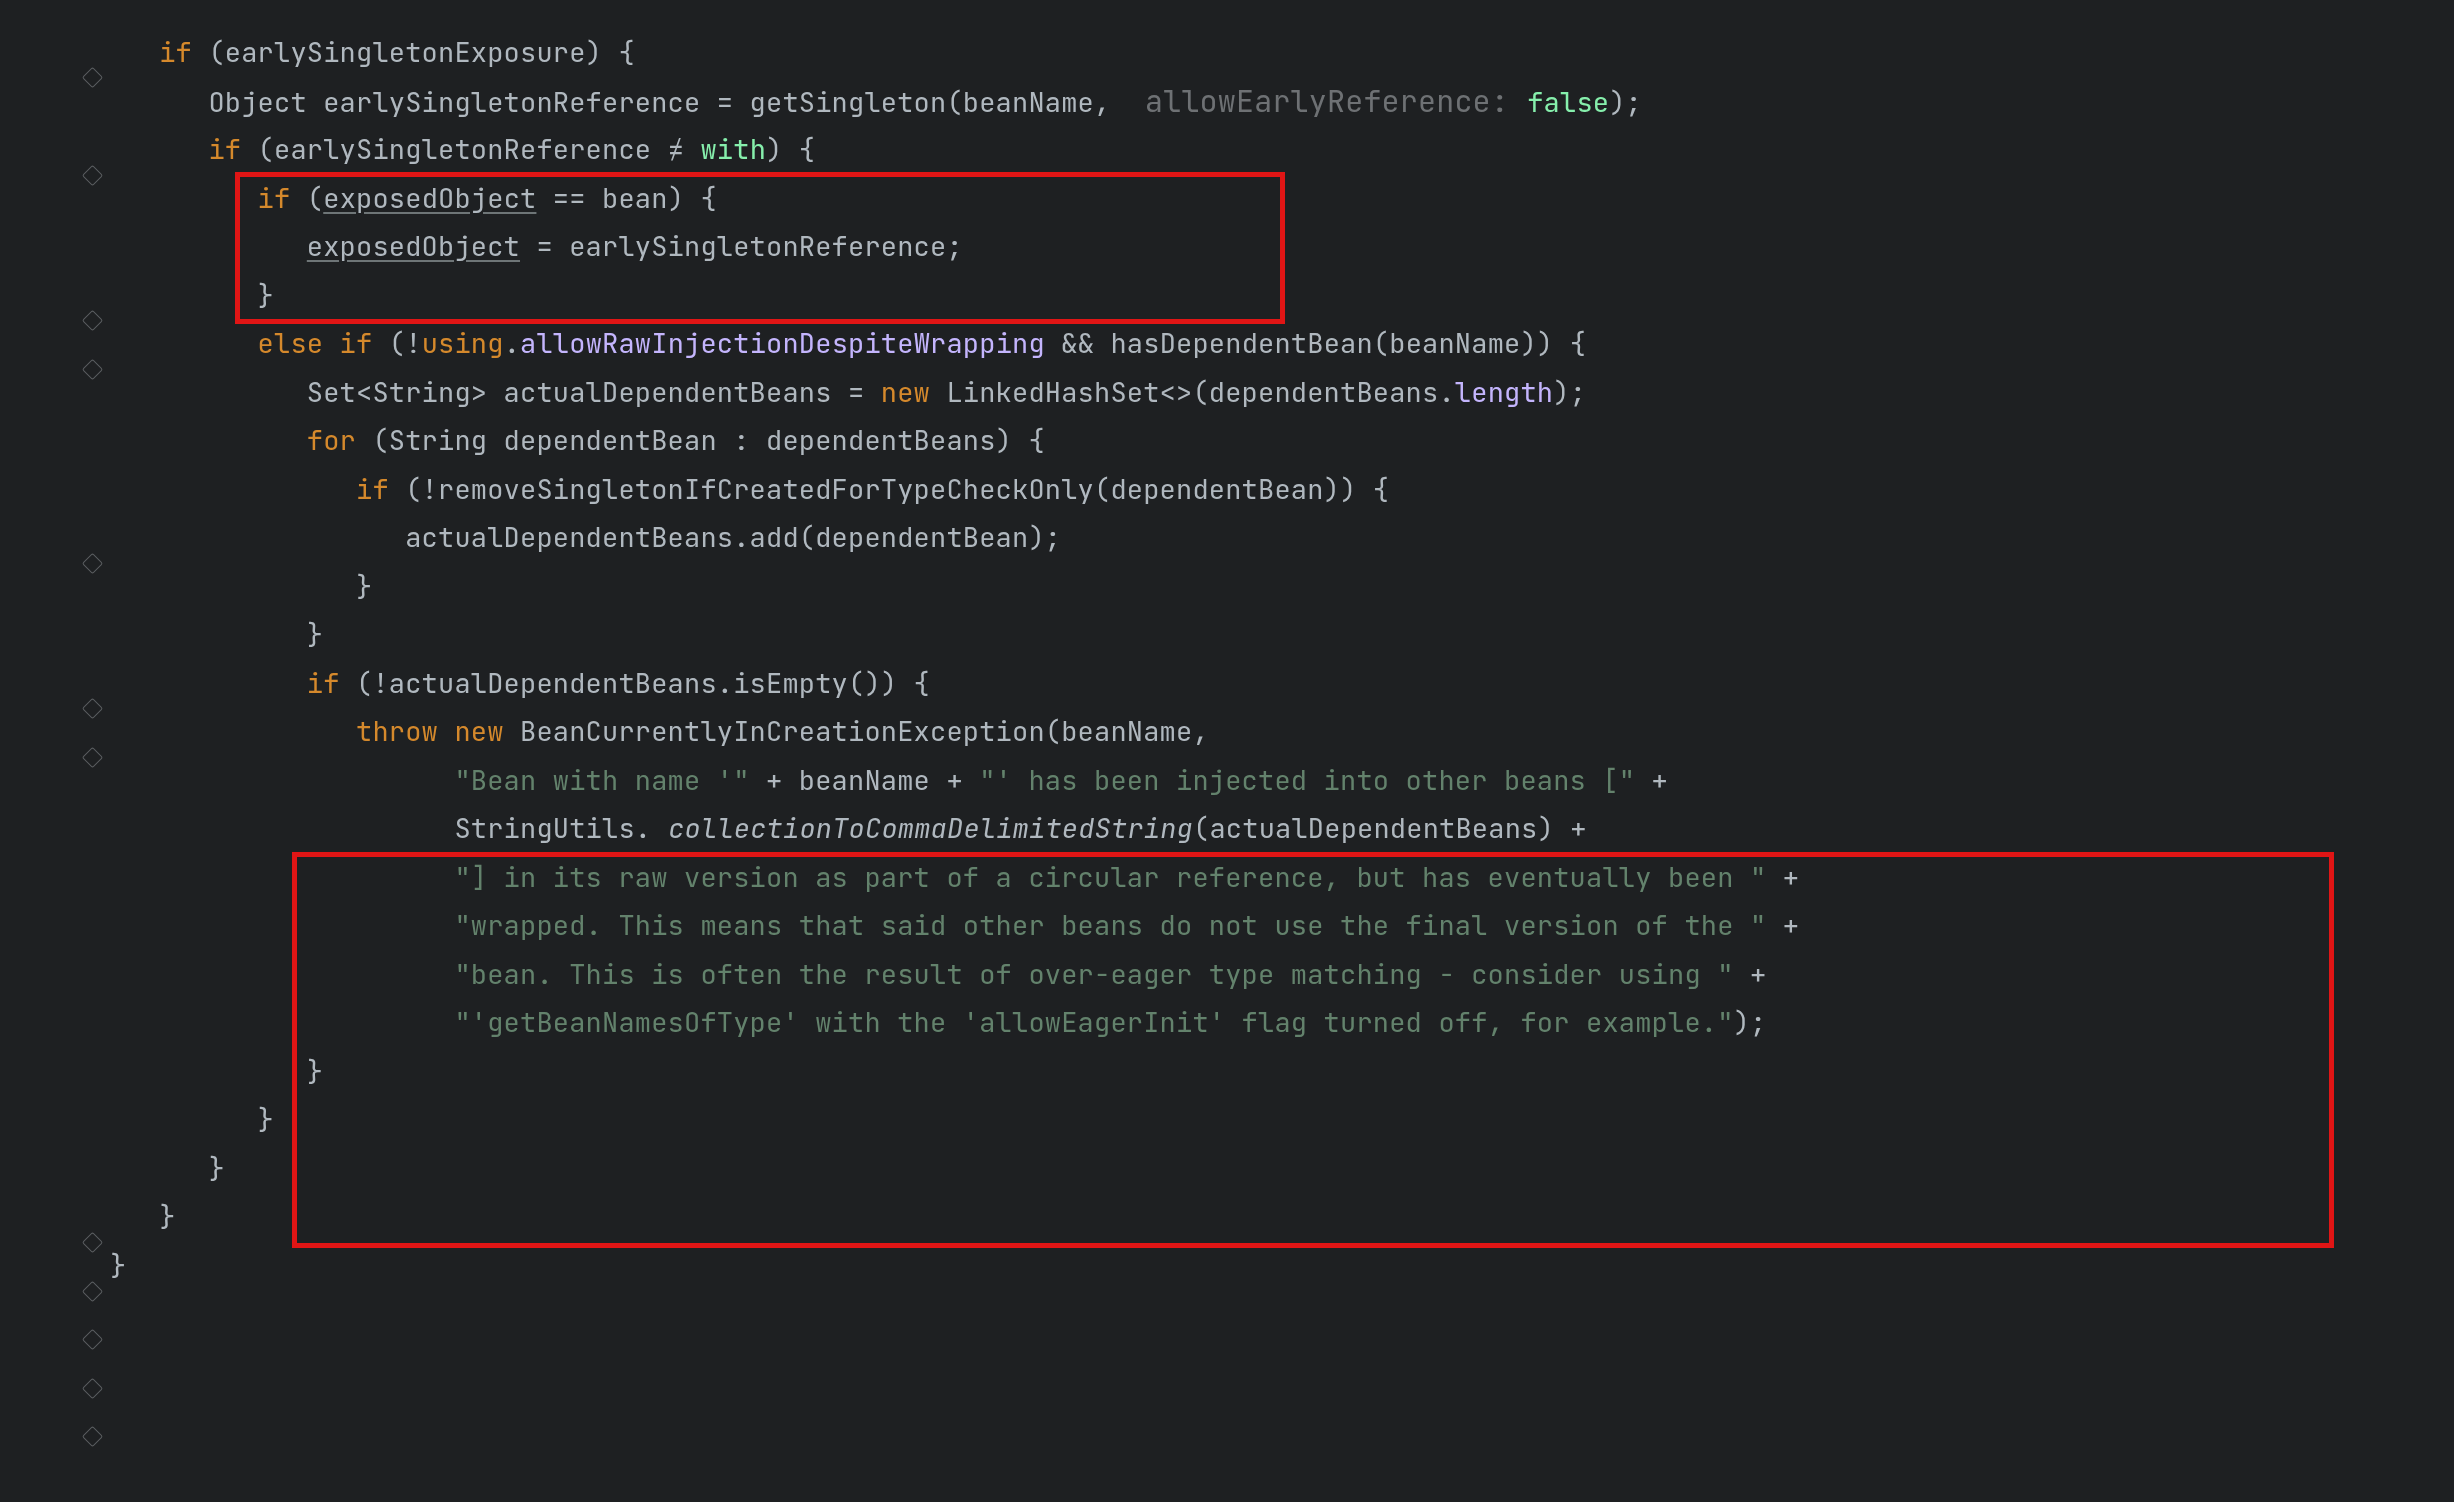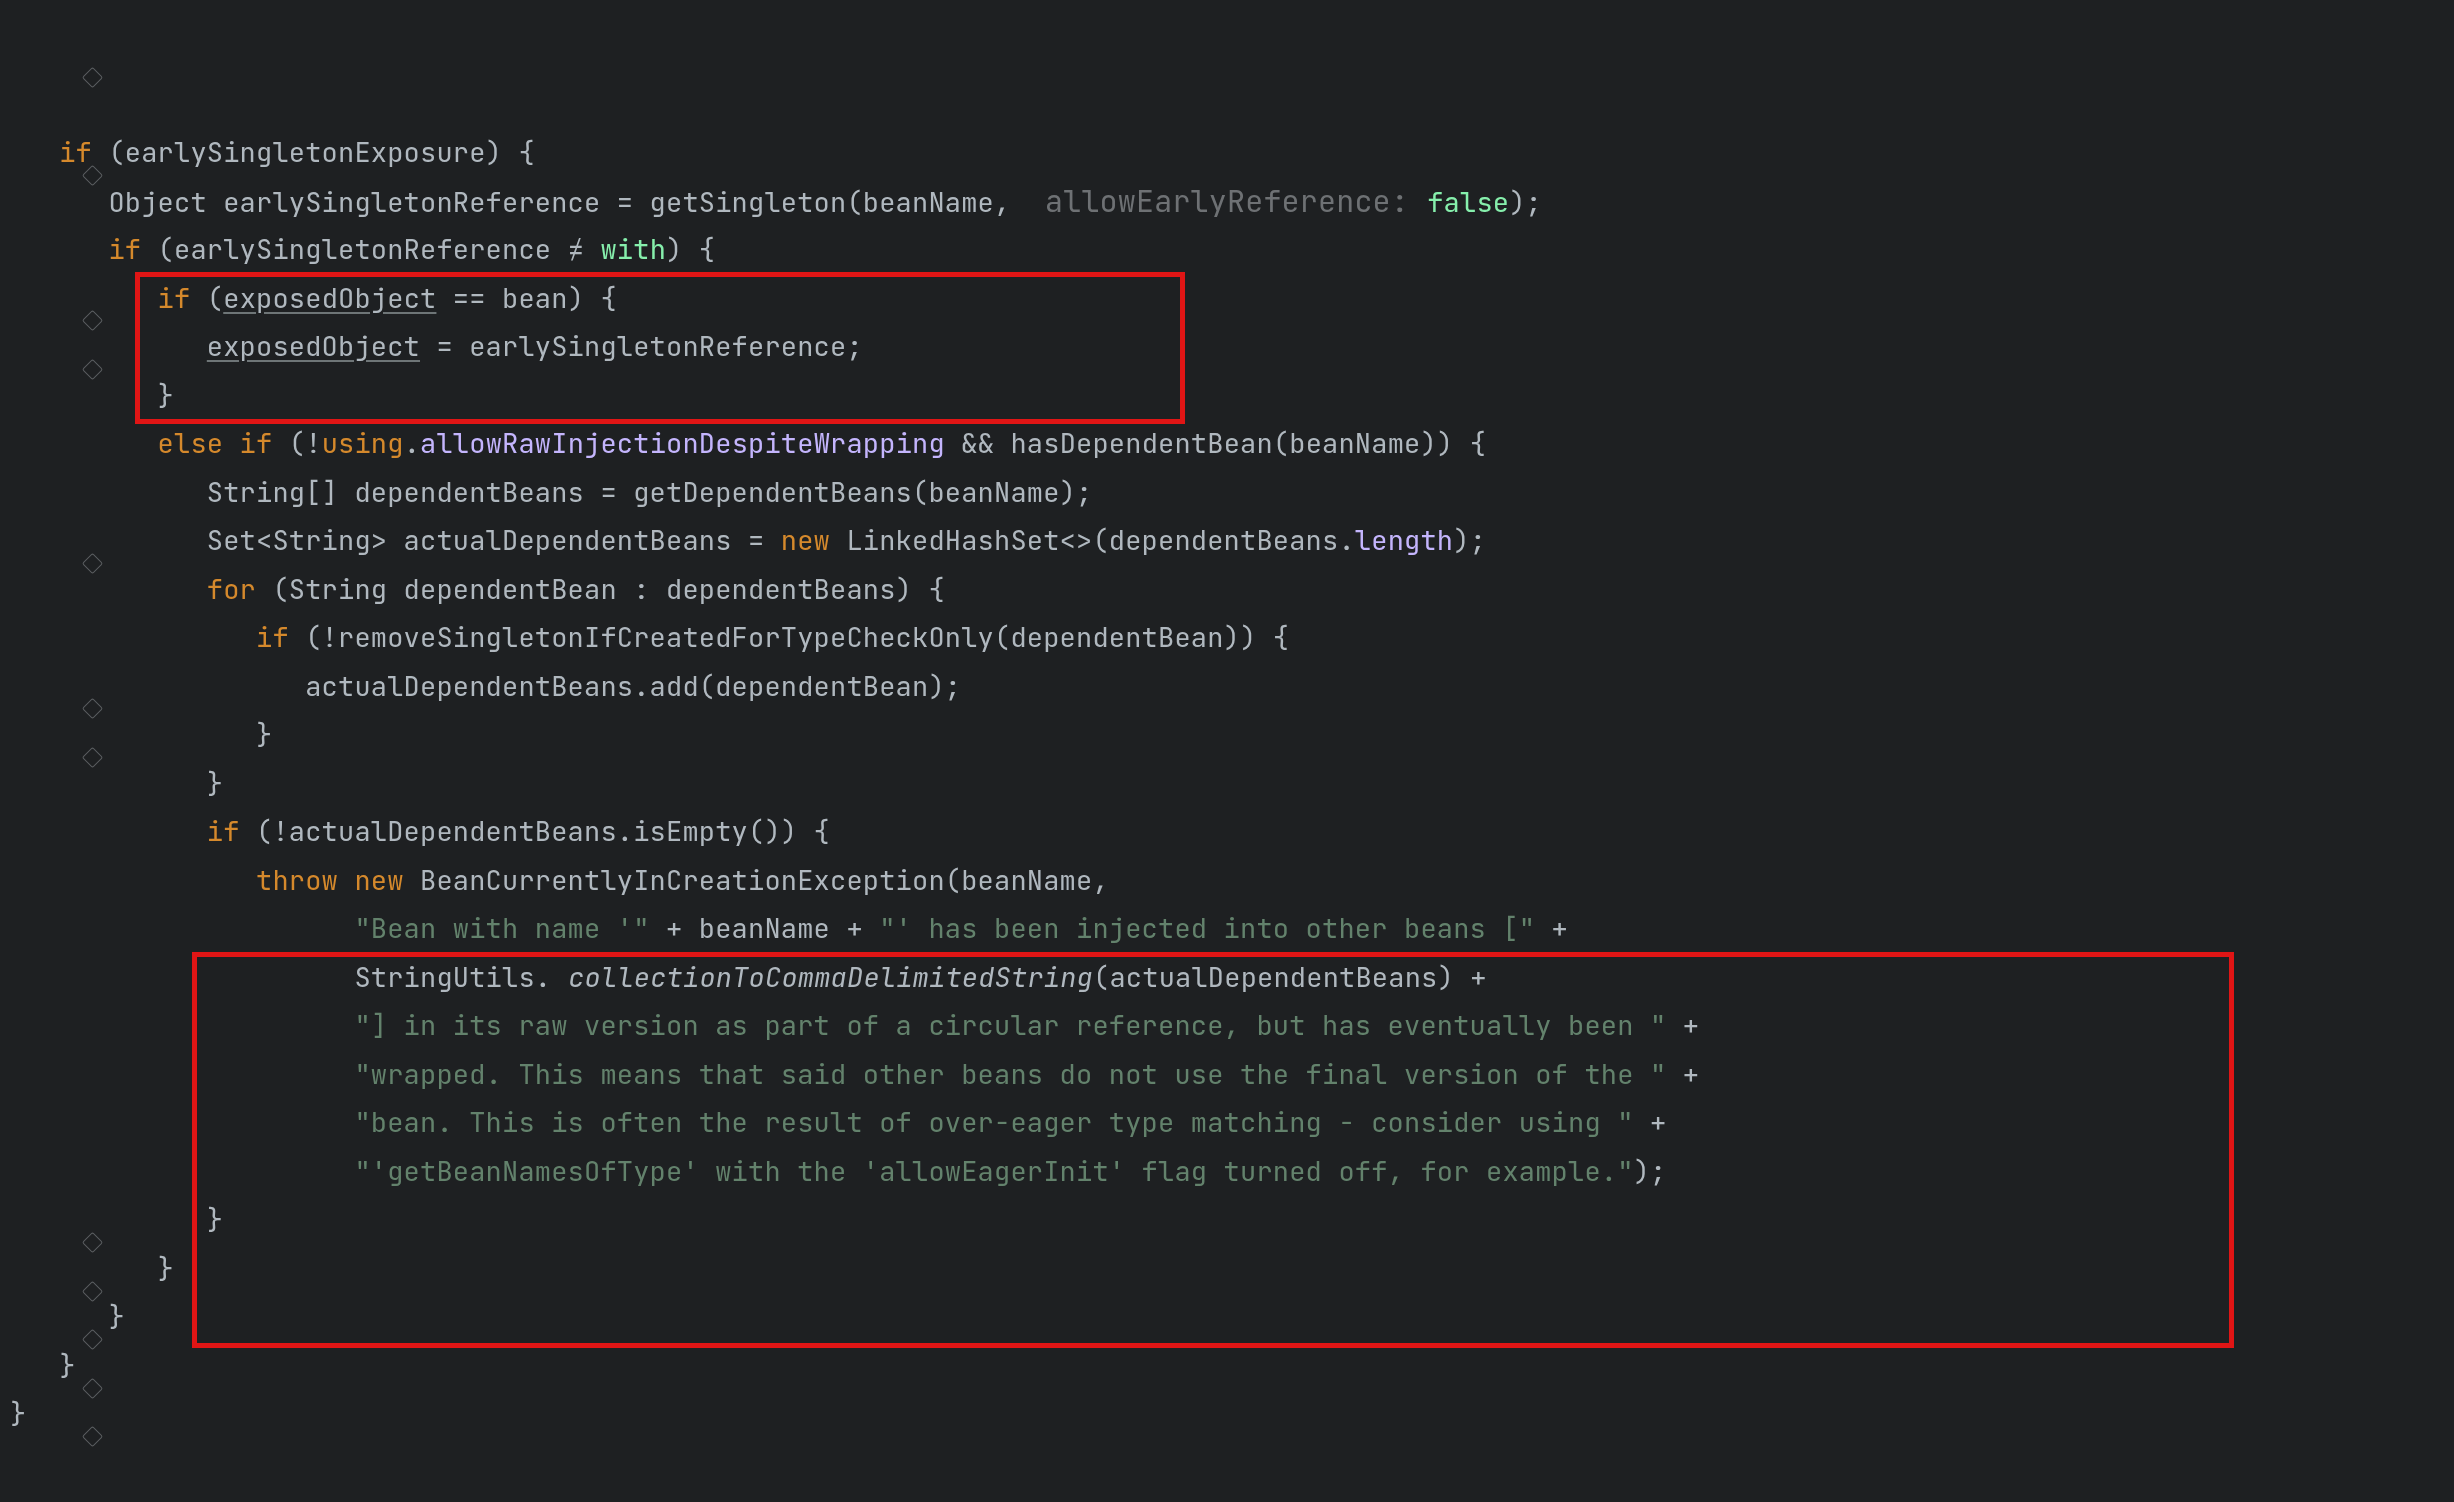--- a/index.html
+++ b/index.html
@@ -9,21 +9,20 @@
     background: #1e2022;
     font-family: "JetBrains Mono", "Menlo", "Consolas", monospace;
     font-size: 27px;
     overflow: hidden;
   }
   .editor {
     display: flex;
     width: 100%;
     height: 100%;
     padding-top: 28px;
-    flex-direction: column;
   }
   .gutter {
     width: 100px;
     flex: 0 0 100px;
     position: relative;
     background: #1e2022;
   }
   .fold-marker {
     position: absolute;
     left: 85px;
@@ -90,21 +89,20 @@
     <div class="line">      <span class="kw">if</span><span> (earlySingletonReference </span><span>≠ </span><span class="lit">with</span><span>) {</span></div>
 
     <div class="line">         <span class="kw">if</span><span> (</span><span class="underline">exposedObject</span><span> == </span><span>bean) {</span></div>
 
     <div class="line">            <span class="underline">exposedObject</span><span> = earlySingletonReference;</span></div>
 
     <div class="line">         <span>}</span></div>
 
     <div class="line">         <span class="kw">else if</span><span> (!</span><span class="this">using</span><span>.</span><span class="fld">allowRawInjectionDespiteWrapping</span><span> &amp;&amp; hasDependentBean(beanName)) {</span></div>
 
-    <div class="line">            <span>String[] dependentBeans = getDependentBeans(beanName);</span></div>
 
     <div class="line">            <span>Set&lt;String&gt; actualDependentBeans = </span><span class="kw">new</span><span> LinkedHashSet&lt;&gt;(dependentBeans.</span><span class="fld">length</span><span>);</span></div>
 
     <div class="line">            <span class="kw">for</span><span> (String dependentBean : dependentBeans) {</span></div>
 
     <div class="line">               <span class="kw">if</span><span> (!removeSingletonIfCreatedForTypeCheckOnly(dependentBean)) {</span></div>
 
     <div class="line">                  <span>actualDependentBeans.add(dependentBean);</span></div>
 
     <div class="line">               <span>}</span></div>

